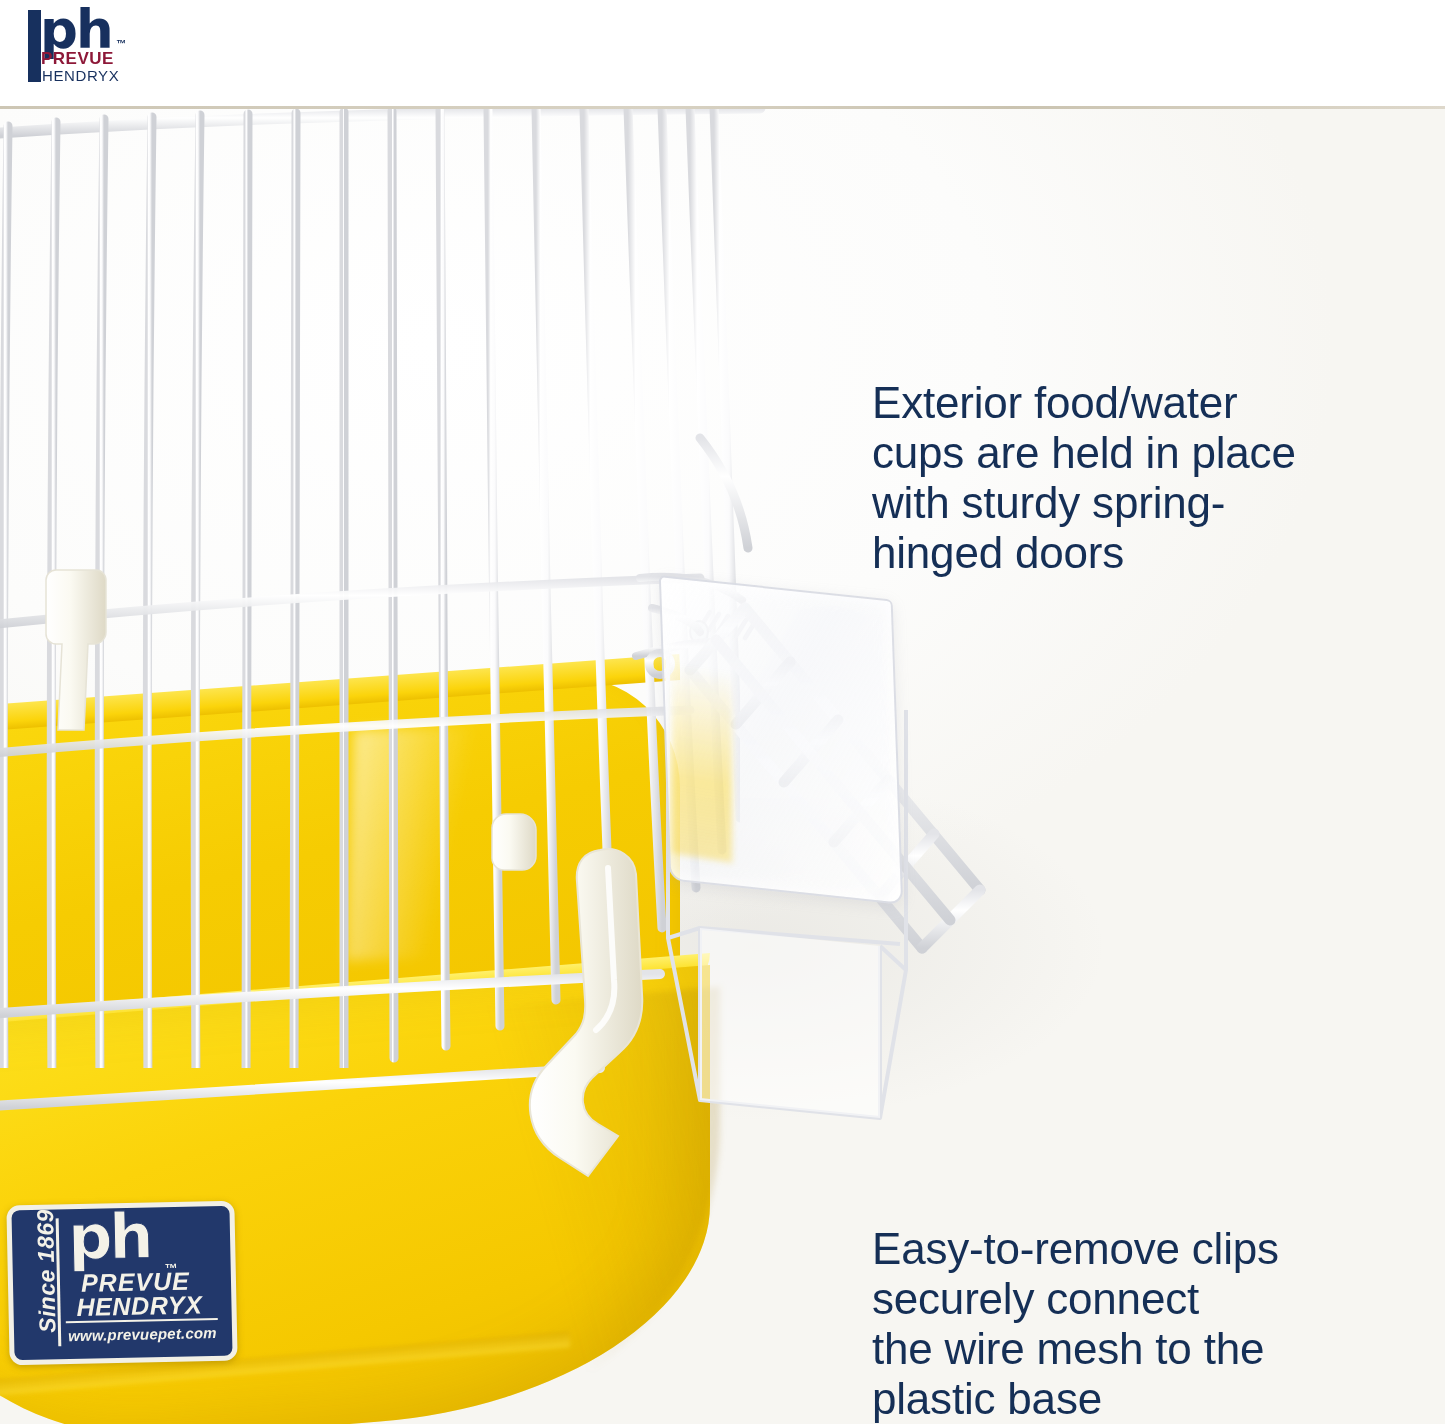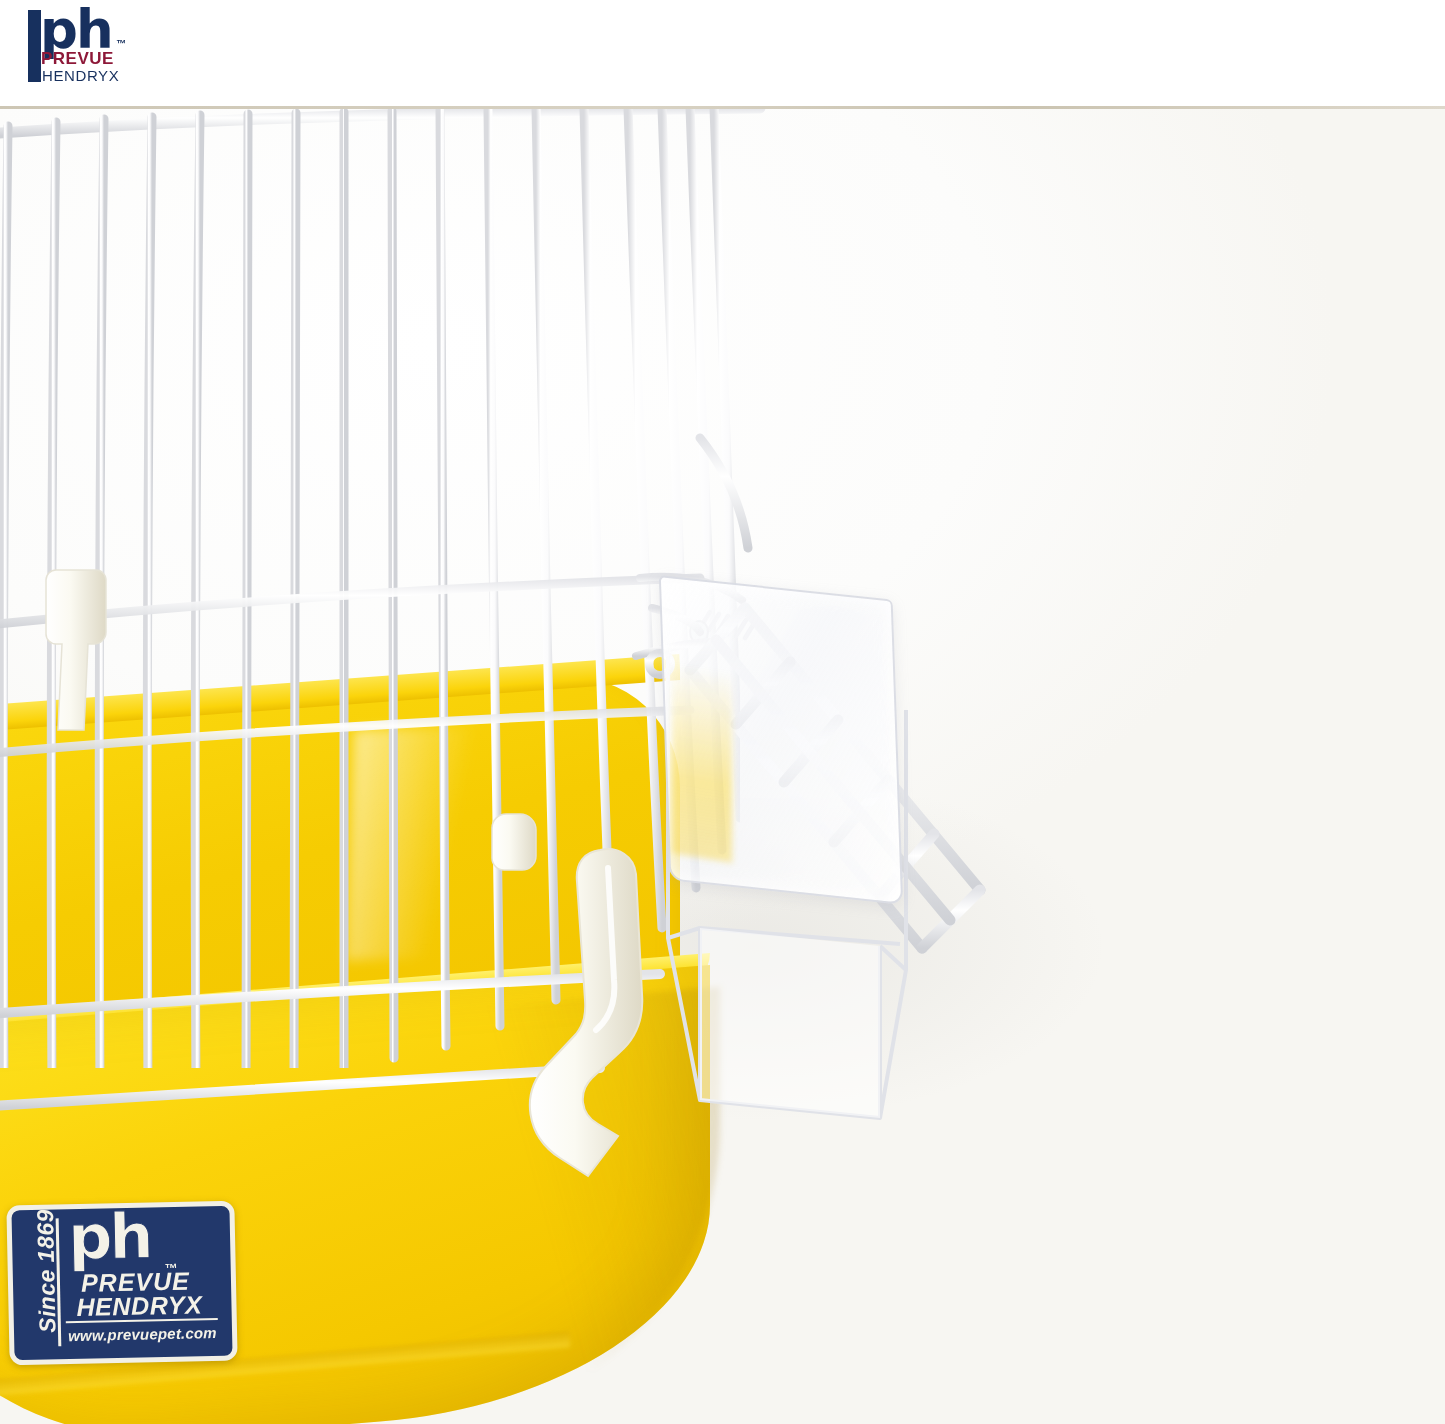--- a/index.html
+++ b/index.html
@@ -451,16 +451,24 @@
       <div class="badge-since">Since 1869</div>
       <div class="badge-divider"></div>
       <div class="badge-ph">ph</div>
       <div class="badge-tm">™</div>
       <div class="badge-prevue">PREVUE</div>
       <div class="badge-hendryx">HENDRYX</div>
       <div class="badge-url-rule"></div>
       <div class="badge-url">www.prevuepet.com</div>
     </div>
 
-
+    <div class="callout callout-1">Exterior food/water
+cups are held in place
+with sturdy spring-
+hinged doors</div>
+
+    <div class="callout callout-2">Easy-to-remove clips
+securely connect
+the wire mesh to the
+plastic base</div>
 
   </div>
 </div>
 
 </body></html>

